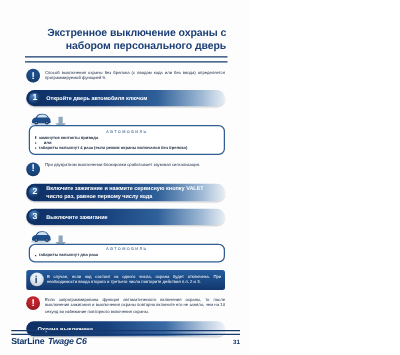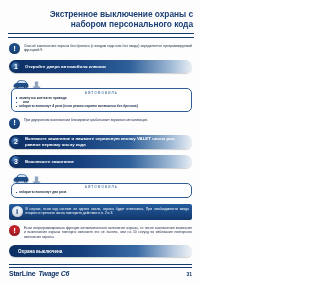--- a/index.html
+++ b/index.html
@@ -6,21 +6,21 @@
   body{
     width:200px;height:284px;
     background:#ffffff;
     font-family:"Liberation Sans", sans-serif;
     overflow:hidden;
     position:relative;
   }
   .page{
     position:absolute;inset:0;
     background:#fdfdfd;
-    padding:0;
+    padding:12px;
   }
 
   
   .title-wrap{
     padding:9px 7px 0 7px;
     text-align:right;
   }
   .title-line{
     color:#1b3f76;
     font-size:8.4px;
@@ -210,21 +210,21 @@
   .brand i{font-style:italic;font-weight:bold;}
   .pageno{font-size:5px;color:#12366b;font-weight:bold;}
 </style>
 </head>
 <body>
 
 <div class="page">
 
   <div class="title-wrap">
     <div class="title-line">Экстренное выключение  охраны с</div>
-    <div class="title-line">набором персонального кода</div>
+    <div class="title-line">набором персонального дверь</div>
   </div>
   <div class="title-rule"></div>
 
   <div class="note">
     <div class="note-icon ic-blue">!</div>
     <div class="note-text">Способ выключения охраны без брелока (с вводом кода или без ввода) определяется программируемой функцией 9.</div>
   </div>
 
   <div class="step">
     <div class="step-num">1</div>

